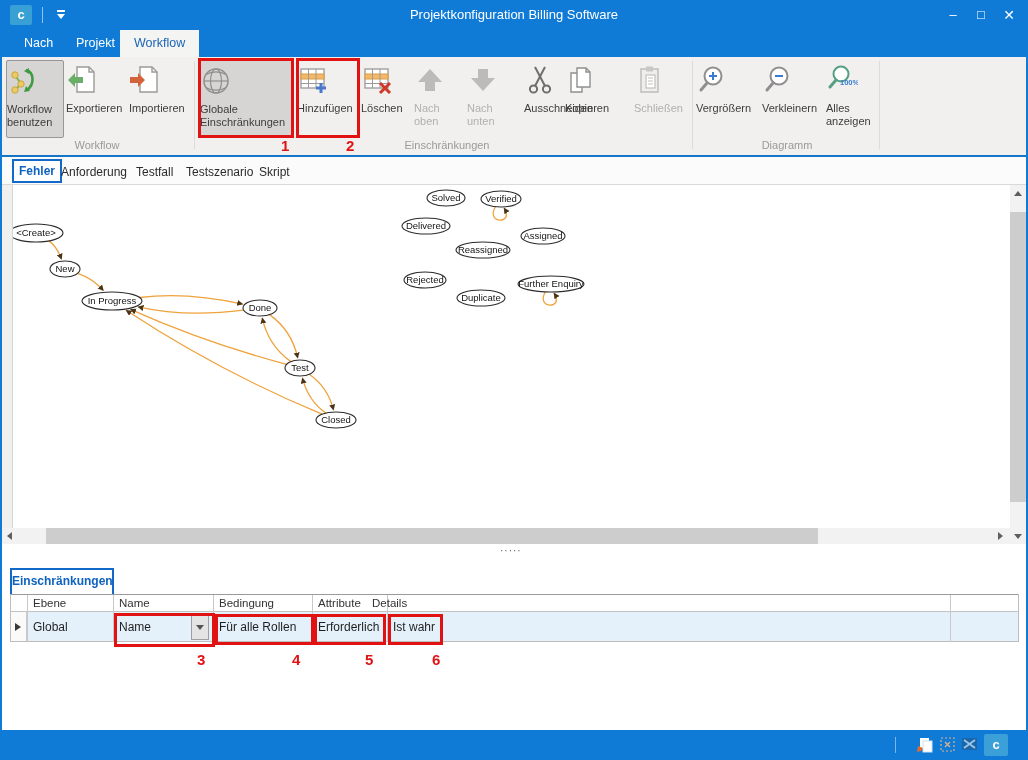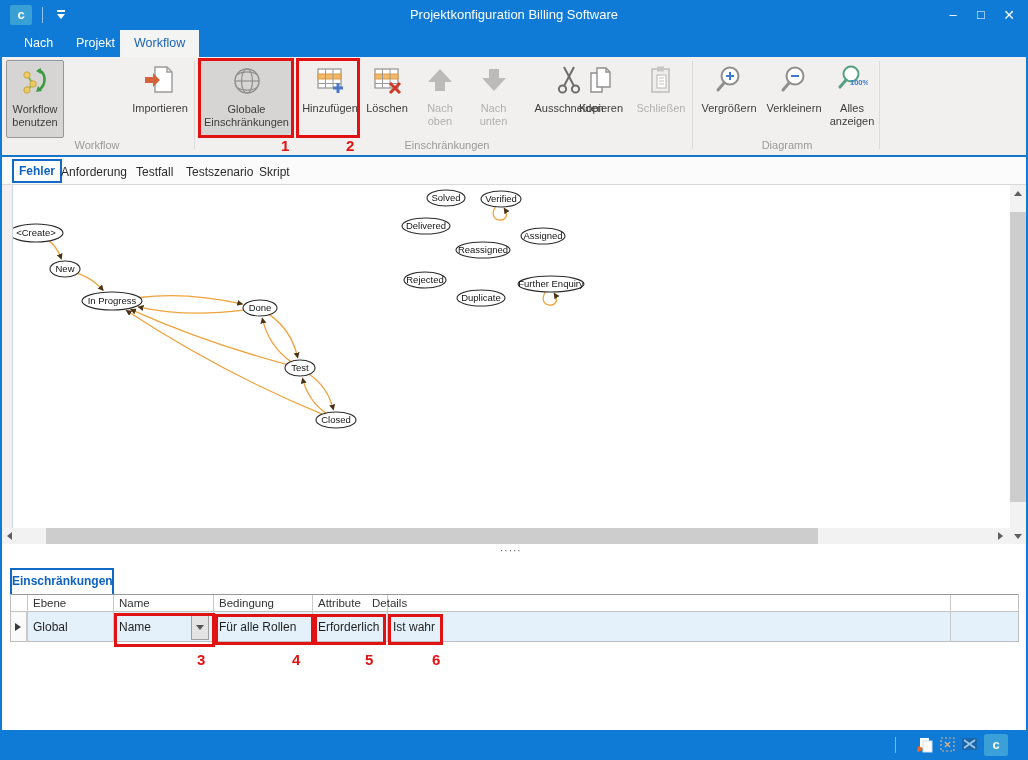--- a/index.html
+++ b/index.html
@@ -17,21 +17,21 @@
   .title-text{position:absolute;left:0;top:0;width:100%;height:30px;line-height:30px;text-align:center;color:#fff;font-size:13px;}
   .win-btn{position:absolute;top:0;width:26px;height:30px;color:#fff;text-align:center;line-height:30px;font-size:13px;}
   .wb-min{right:62px;} .wb-max{right:34px;} .wb-close{right:6px;font-size:14px;}
   
   .menubar{position:absolute;left:-2px;top:30px;width:1028px;height:27px;background:#0f7bd7;}
   .mtab{position:absolute;top:0;height:27px;line-height:27px;padding:0 14px;color:#fff;font-size:12.5px;}
   .mtab.active{background:#f4f4f3;color:#1a64b4;}
   
   .ribbon{position:absolute;left:0;top:57px;width:1024px;height:98px;background:#f1f0ef;}
   .ribbon-line{position:absolute;left:-2px;top:155px;width:1028px;height:2px;background:#1576c8;}
-  .rbtn{position:absolute;top:3px;height:78px;text-align:center;border-radius:2px;box-sizing:border-box;}
+  .rbtn{position:absolute;top:3px;height:78px;border-radius:2px;box-sizing:border-box;}
   .rbtn.pressed{background:#d7d5d3;border:1px solid #999795;}
   .ricon{height:38px;padding-top:4px;}
   .ricon svg{display:inline-block;}
   .rlabel{font-size:11px;line-height:13px;color:#3c3c3c;}
   .rbtn.disabled .rlabel{color:#b2b0ae;}
   .rgroup-label{position:absolute;top:82px;font-size:11px;color:#9c9a98;text-align:center;}
   .rsep{position:absolute;top:4px;height:88px;width:1px;background:#dddbd9;}
   
   .docstrip{position:absolute;left:0;top:157px;width:1024px;height:28px;background:#fbfbfb;border-bottom:1px solid #d9d9d9;box-sizing:border-box;}
   .dtab{position:absolute;top:4px;height:22px;line-height:22px;font-size:12px;color:#2b2b2b;padding:0 5px;}
@@ -108,20 +108,30 @@
           <path d="M19,5 C27,7 28,19 20,25" fill="none" stroke="#3f9b42" stroke-width="2.6"></path>
           <path d="M22,3 L17,6 L22,9 Z" fill="#3f9b42"></path>
           <path d="M17,27 L23,26 L19,21 Z" fill="#3f9b42"></path>
           <path d="M8,10 L14,19 M14,19 L9,24" stroke="#7ab648" stroke-width="2" fill="none"></path>
           <circle cx="8" cy="10" r="3.2" fill="#ecca66" stroke="#c9a63c"></circle>
           <circle cx="14" cy="19" r="3.2" fill="#ecca66" stroke="#c9a63c"></circle>
           <circle cx="8" cy="25" r="3.2" fill="#ecca66" stroke="#c9a63c"></circle>
         </svg>
       </div>
       <div class="rlabel">Workflow benutzen</div>
+    </div>
+    <div class="rbtn" style="left:64px;width:61px;">
+      <div class="ricon">
+        <svg width="32" height="32" viewBox="0 0 32 32">
+          <path d="M11,3 h12 l5,5 v20 h-17 Z" fill="#fff" stroke="#9a9a9a" stroke-width="1.4"></path>
+          <path d="M23,3 v5 h5" fill="none" stroke="#9a9a9a" stroke-width="1.4"></path>
+          <path d="M16,16 h-8 v-4 l-7,7 7,7 v-4 h8 Z" fill="#6aae68" transform="translate(1,-3)"></path>
+        </svg>
+      </div>
+      <div class="rlabel">Exportieren</div>
     </div>
     <div class="rbtn" style="left:127px;width:62px;">
       <div class="ricon">
         <svg width="32" height="32" viewBox="0 0 32 32">
           <path d="M11,3 h12 l5,5 v20 h-17 Z" fill="#fff" stroke="#9a9a9a" stroke-width="1.4"></path>
           <path d="M23,3 v5 h5" fill="none" stroke="#9a9a9a" stroke-width="1.4"></path>
           <path d="M1,13 h8 v-4 l7,7 -7,7 v-4 h-8 Z" fill="#d2633a"></path>
         </svg>
       </div>
       <div class="rlabel">Importieren</div>

